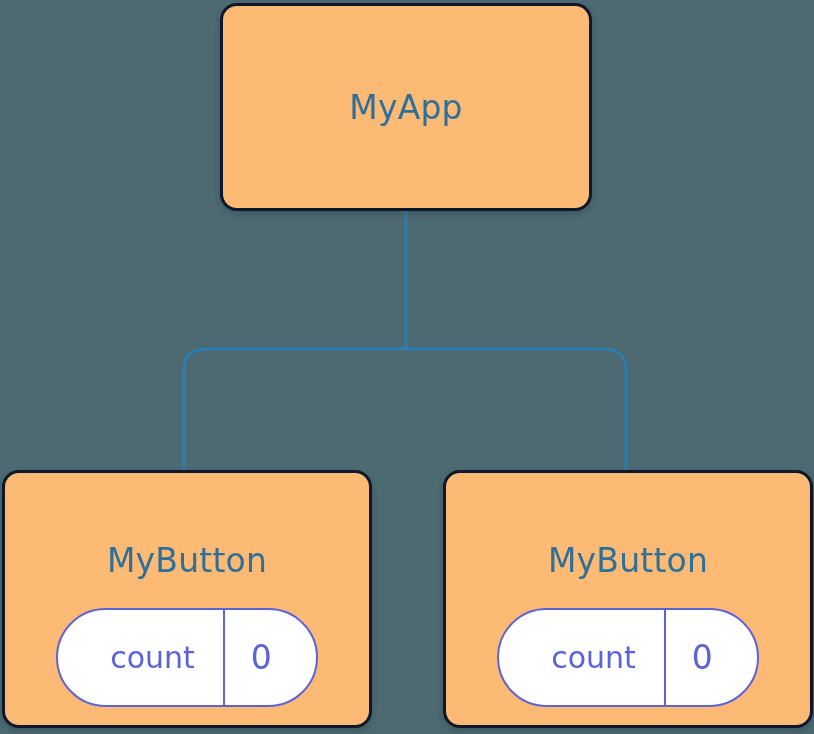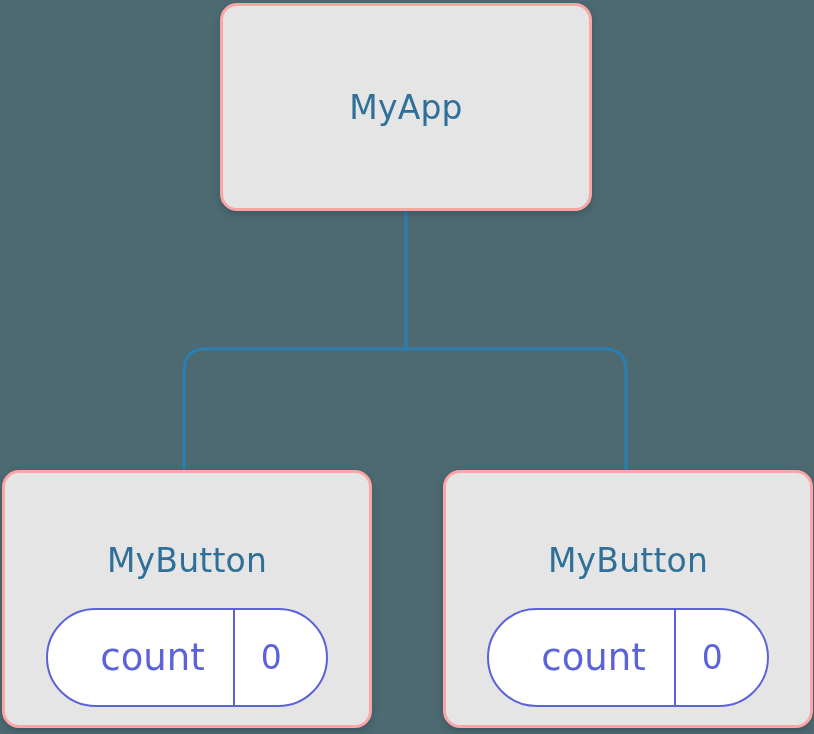--- a/index.html
+++ b/index.html
@@ -27,22 +27,22 @@
     top: 0;
     width: 814px;
     height: 734px;
     z-index: 1;
     pointer-events: none;
   }
   
   .node {
     position: absolute;
     z-index: 2;
-    background: #e5e5e5;
-    border: 3px solid #fca5a5;
+    background: #fdba74;
+    border: 3px solid #0f172a;
     border-radius: 17px;
     box-sizing: border-box;
     box-shadow: 0 3px 7px rgba(20, 45, 55, 0.30);
     display: flex;
     flex-direction: column;
     align-items: center;
   }
   .node-root {
     left: 220px;
     top: 3px;
@@ -83,21 +83,21 @@
     display: flex;
     align-items: stretch;
     background: #ffffff;
   }
   .pill-key {
     display: flex;
     align-items: center;
     justify-content: center;
     padding: 0 28px 0 52px;
     color: #5c63d8;
-    font-size: 37px;
+    font-size: 30px;
     line-height: 1;
     white-space: nowrap;
   }
   .pill-divider {
     width: 2px;
     background: #5c63d8;
     flex: 0 0 auto;
   }
   .pill-value {
     display: flex;

